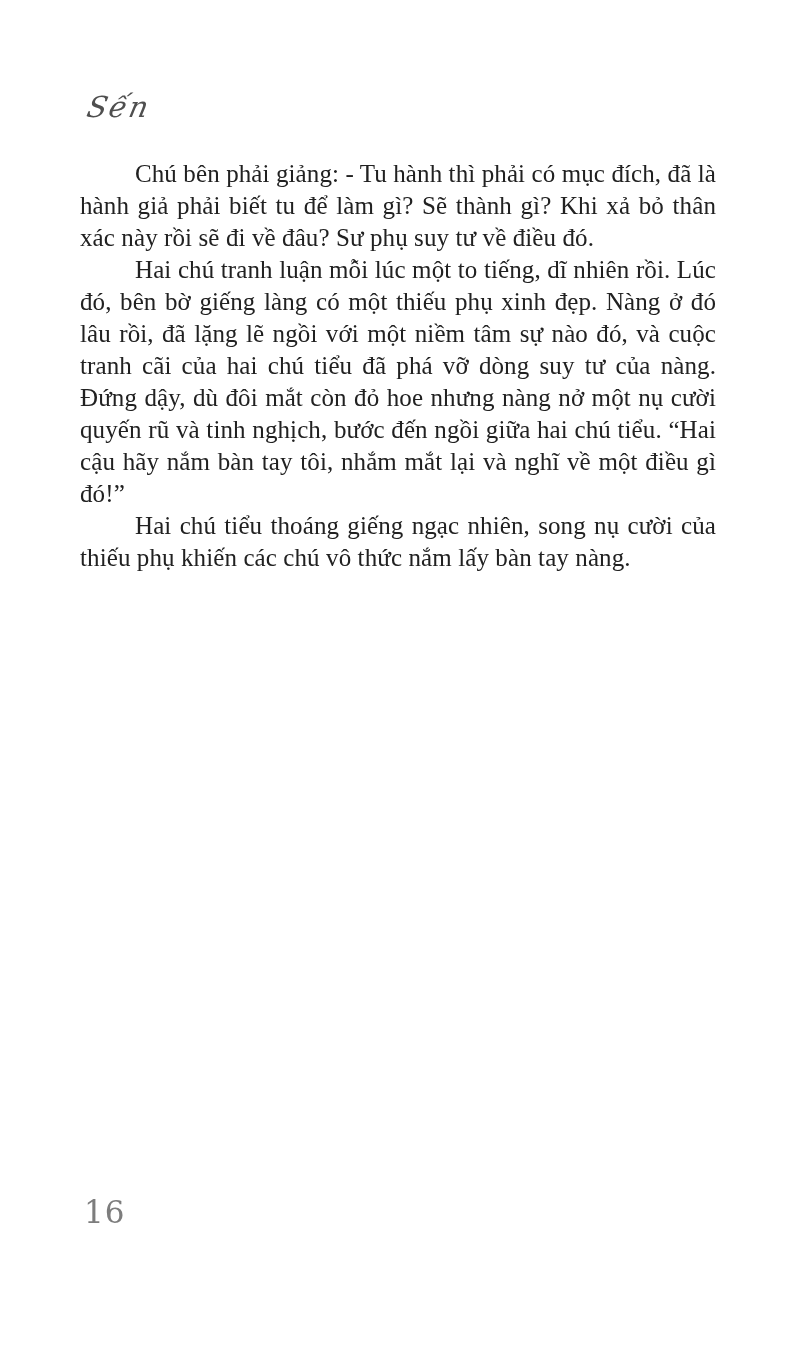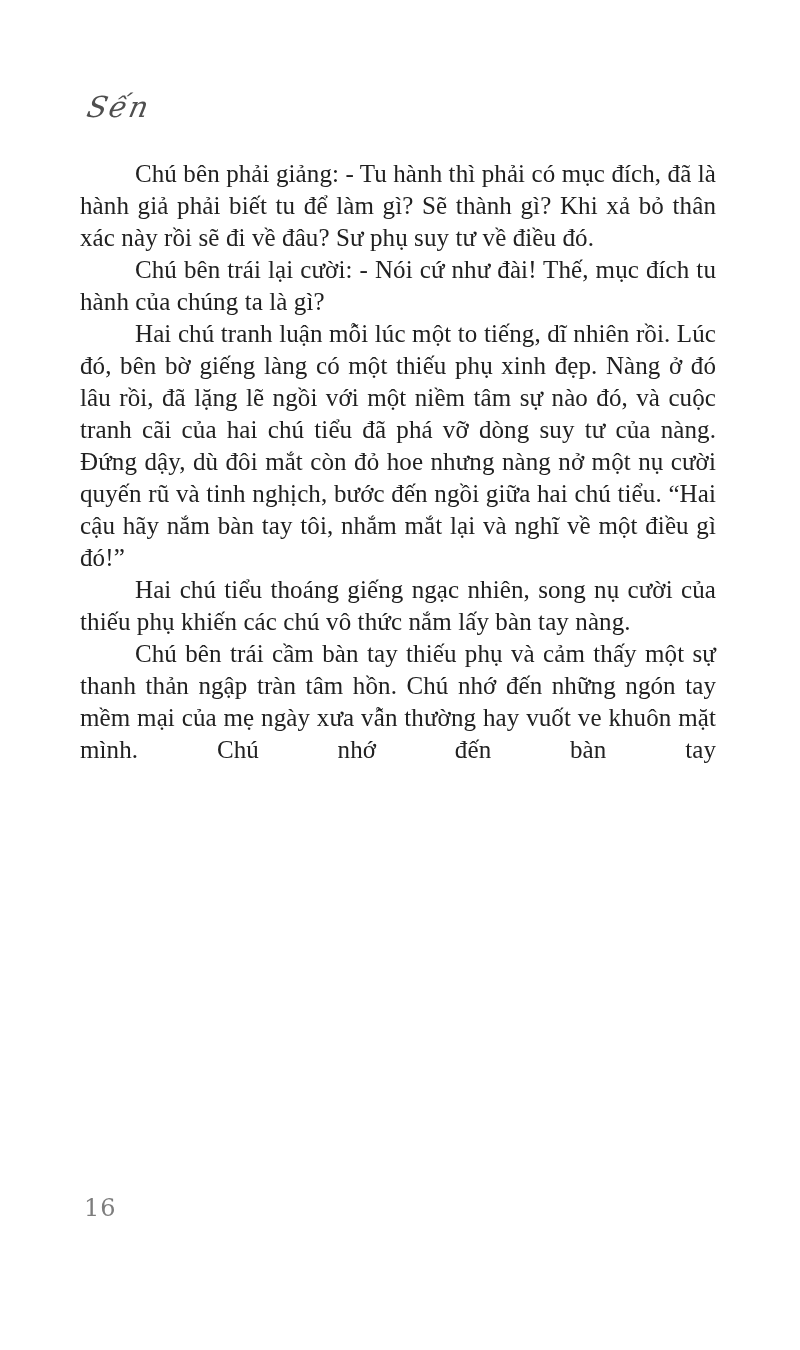--- a/index.html
+++ b/index.html
@@ -51,35 +51,33 @@
   }
   
   .body-text p.continues {
     text-align-last: justify;
   }
   .page-number {
     position: absolute;
     left: 84px;
     top: 1194px;
     font-family: "DejaVu Serif", serif;
-    font-size: 24px;
+    font-size: 31px;
     color: #7d7d7d;
     letter-spacing: 1px;
   }
 </style>
 </head>
 <body>
 
 <div class="book-page">
 
   <div class="running-header">Sến</div>
 
   <div class="body-text">
     <p>Chú bên phải giảng: - Tu hành thì phải có mục đích, đã là hành giả phải biết tu để làm gì? Sẽ thành gì? Khi xả bỏ thân xác này rồi sẽ đi về đâu? Sư phụ suy tư về điều đó.</p>
-    <p>Chú bên trái lại cười: - Nói cứ như đài! Thế, mục đích tu hành của chúng ta là gì?</p>
     <p>Hai chú tranh luận mỗi lúc một to tiếng, dĩ nhiên rồi. Lúc đó, bên bờ giếng làng có một thiếu phụ xinh đẹp. Nàng ở đó lâu rồi, đã lặng lẽ ngồi với một niềm tâm sự nào đó, và cuộc tranh cãi của hai chú tiểu đã phá vỡ dòng suy tư của nàng. Đứng dậy, dù đôi mắt còn đỏ hoe nhưng nàng nở một nụ cười quyến rũ và tinh nghịch, bước đến ngồi giữa hai chú tiểu. “Hai cậu hãy nắm bàn tay tôi, nhắm mắt lại và nghĩ về một điều gì đó!”</p>
     <p>Hai chú tiểu thoáng giếng ngạc nhiên, song nụ cười của thiếu phụ khiến các chú vô thức nắm lấy bàn tay nàng.</p>
-    <p class="continues">Chú bên trái cầm bàn tay thiếu phụ và cảm thấy một sự thanh thản ngập tràn tâm hồn. Chú nhớ đến những ngón tay mềm mại của mẹ ngày xưa vẫn thường hay vuốt ve khuôn mặt mình. Chú nhớ đến bàn tay</p>
   </div>
 
   <div class="page-number">16</div>
 
 </div>
 
 </body></html>

